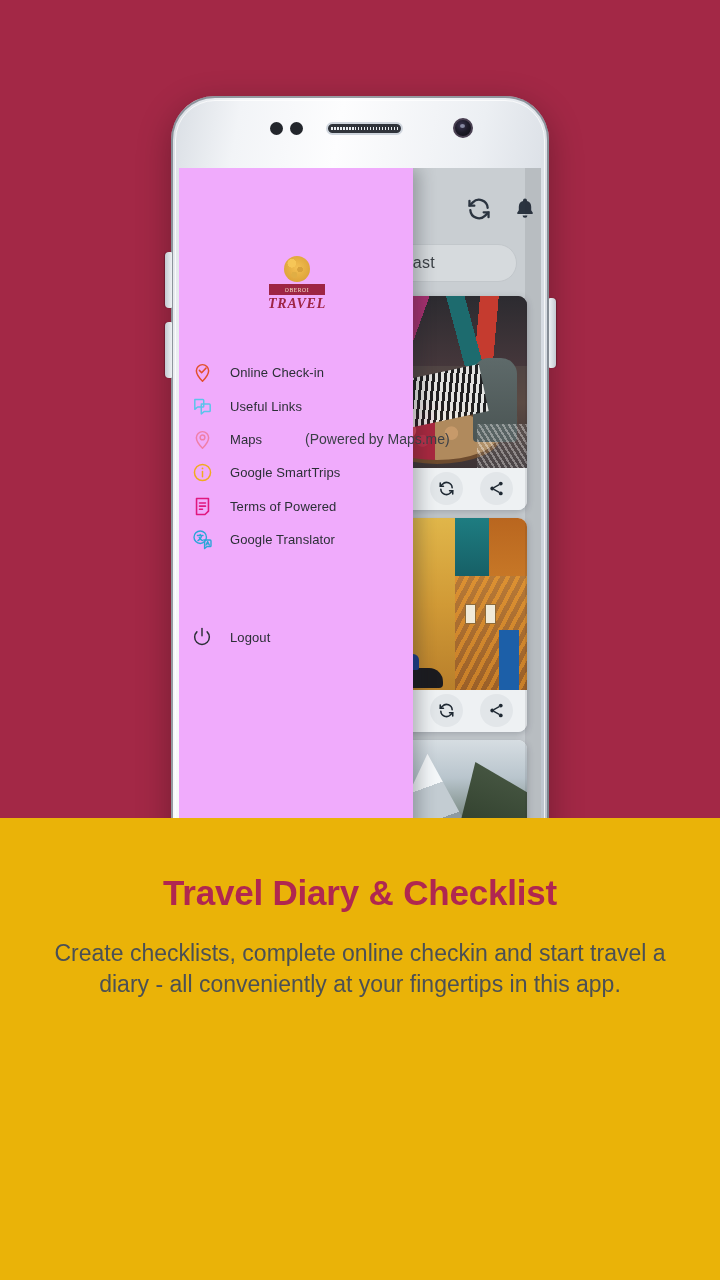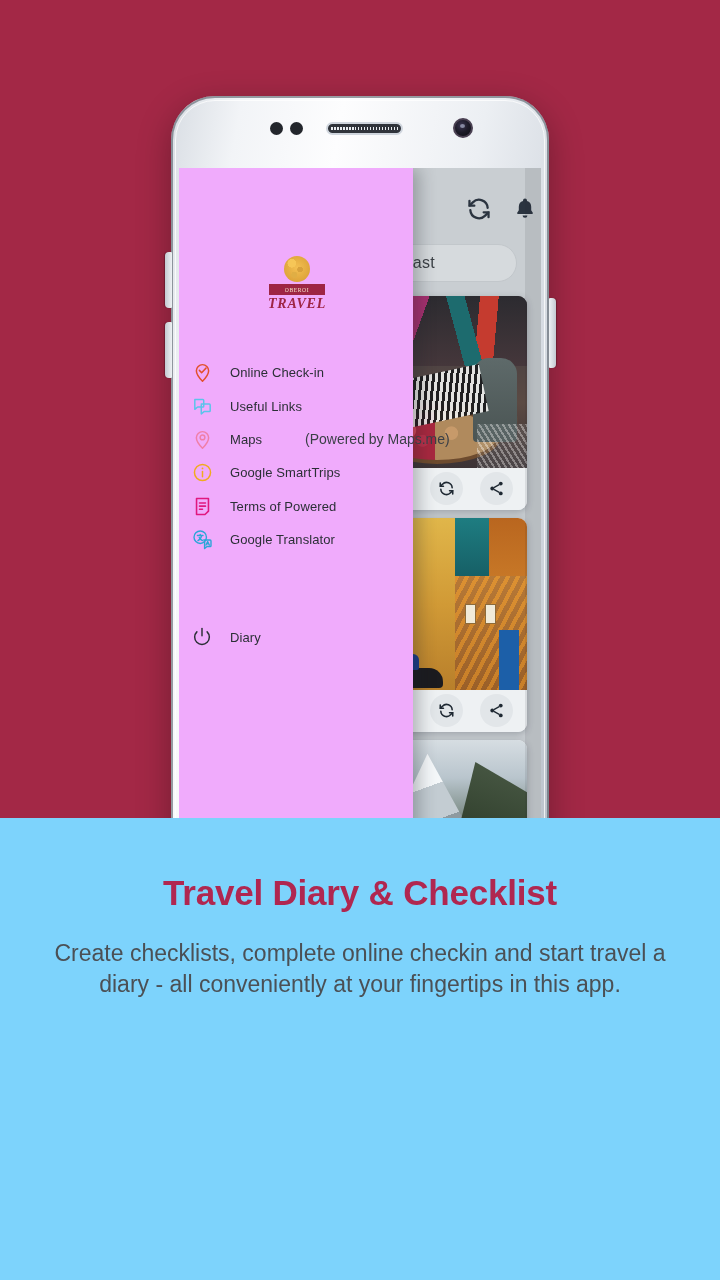--- a/index.html
+++ b/index.html
@@ -437,21 +437,21 @@
     align-items: center;
   }
   #drawer-logout .menu-icon { left: 12px; }
   #drawer-logout .menu-label { left: 51px; }
 
   
   #caption-section {
     position: absolute;
     left: 0; top: 818px;
     width: 720px; height: 462px;
-    background: #7dd3fc;
+    background: #eab308;
   }
   #caption-title {
     position: absolute;
     left: 0; top: 55px;
     width: 720px;
     text-align: center;
     font-size: 35px;
     font-weight: bold;
     color: #b02750;
     letter-spacing: -0.2px;
@@ -665,21 +665,21 @@
 
         </div>
 
         <div id="drawer-logout">
           <span class="menu-icon">
             <svg viewBox="0 0 24 24" width="22" height="22" fill="none" stroke="#2b2f36" stroke-width="1.6" stroke-linecap="round">
               <path d="M6.4 6.4a8 8 0 1 0 11.2 0"></path>
               <path d="M12 2.6v8"></path>
             </svg>
           </span>
-          <span class="menu-label">Diary</span>
+          <span class="menu-label">Logout</span>
         </div>
 
       </div>
     </div>
   </div>
 </div>
 
 <div id="caption-section">
   <div id="caption-title">Travel Diary &amp; Checklist</div>
   <div id="caption-body">Create checklists, complete online checkin and start travel a diary - all conveniently at your fingertips in this app.</div>

